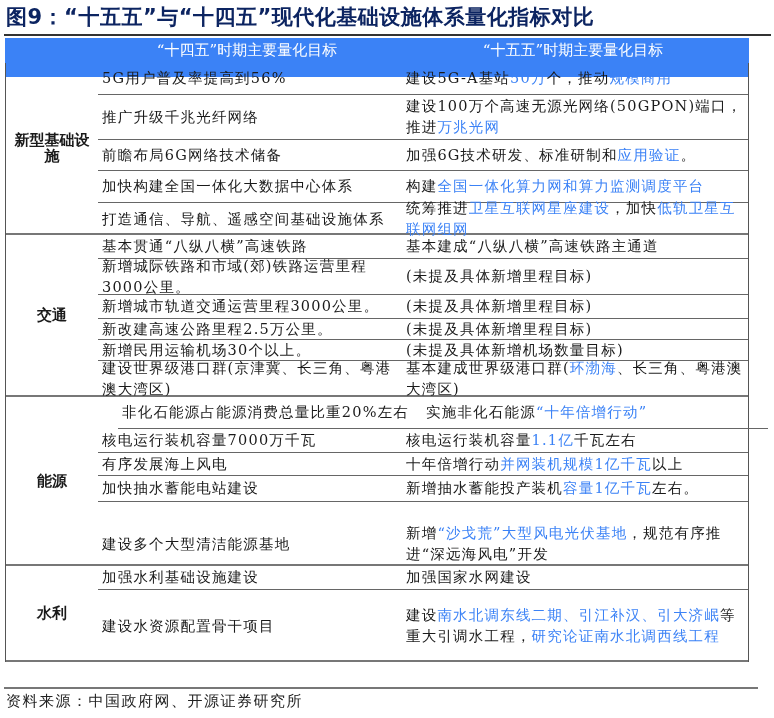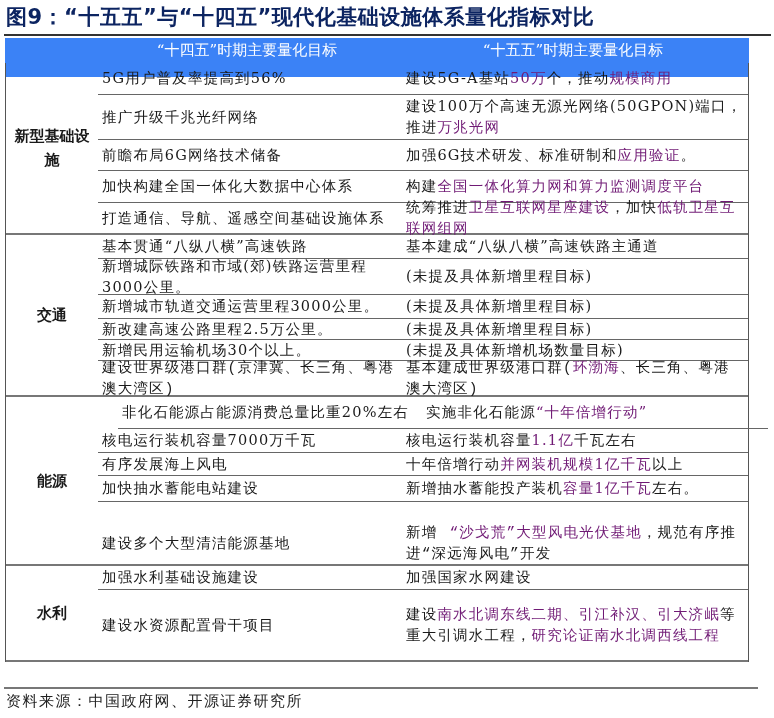--- a/index.html
+++ b/index.html
@@ -13,29 +13,29 @@
   .thead { position: absolute; left: 0; top: 0; width: 744px; height: 39px; background: #3b82f6; }
   .th { position: absolute; top: 0; height: 25px; line-height: 25px; color: #fff; font-size: 15px;
         text-align: center; white-space: nowrap; }
   .th.left { left: 92px; width: 300px; }
   .th.right { left: 392px; width: 352px; }
   .tbody { position: absolute; left: 0; top: 25px; width: 742px; border-left: 1px solid #555;
            border-right: 1px solid #555; }
   .group { position: absolute; left: 0; width: 742px; border-bottom: 2px solid #777; box-sizing: border-box; }
   .gl { position: absolute; left: 0; top: 0; width: 92px; height: 100%; display: flex;
         align-items: center; justify-content: center; text-align: center; font-weight: bold;
-        font-size: 15px; line-height: 24px; padding: 12px 2px; box-sizing: border-box; }
+        font-size: 15px; line-height: 16px; padding: 12px 2px; box-sizing: border-box; }
   .row { position: absolute; left: 92px; width: 650px; border-bottom: 1px solid #666; box-sizing: border-box; }
-  .row.last { border-bottom: none; font-family: Liberation Mono, monospace; }
+  .row.last { border-bottom: none; }
   .cl, .cr { position: absolute; top: 0; height: 100%; display: flex; align-items: center;
              font-size: 14.5px; line-height: 21px; letter-spacing: 1.2px; box-sizing: border-box; }
   .cl { left: 4px; width: 296px; }
   .cr { left: 308px; width: 338px; }
   .cl span, .cr span { display: block; }
-  .red { color: #701a75; }
+  .red { color: #3b82f6; }
   .src-rule { position: absolute; left: 4px; top: 687px; width: 754px; height: 2px; background: #777; }
   .src { position: absolute; left: 6px; top: 692px; font-size: 15px; letter-spacing: 1.5px; color: #222; white-space: nowrap; }
 </style>
 </head>
 <body>
 
 <div class="title">图9：“十五五”与“十四五”现代化基础设施体系量化指标对比</div>
 <div class="title-rule"></div>
 
 <div class="tbl">
@@ -170,21 +170,21 @@
           </div>
           <div class="cr">
             <span><span style="display: inline;">新增抽水蓄能投产装机</span><span class="red" style="display: inline;">容量1亿千瓦</span><span style="display: inline;">左右。</span></span>
           </div>
         </div>
         <div class="row last" style="top: 125px; height: 44px;">
           <div class="cl">
             <span>建设多个大型清洁能源基地</span>
           </div>
           <div class="cr">
-            <span><span style="display: inline;">新增</span><span class="red" style="display: inline; margin-left: 12px;">“沙戈荒”大型风电光伏基地</span><span style="display: inline;">，规范有序推进“深远海风电”开发</span></span>
+            <span><span style="display: inline;">新增</span><span class="red" style="display: inline;">“沙戈荒”大型风电光伏基地</span><span style="display: inline;">，规范有序推进“深远海风电”开发</span></span>
           </div>
         </div>
       </div>
       <div class="group" style="top: 503px; height: 96px;">
         <div class="gl">水利</div>
         <div class="row" style="top: 0px; height: 24px;">
           <div class="cl">
             <span>加强水利基础设施建设</span>
           </div>
           <div class="cr">

